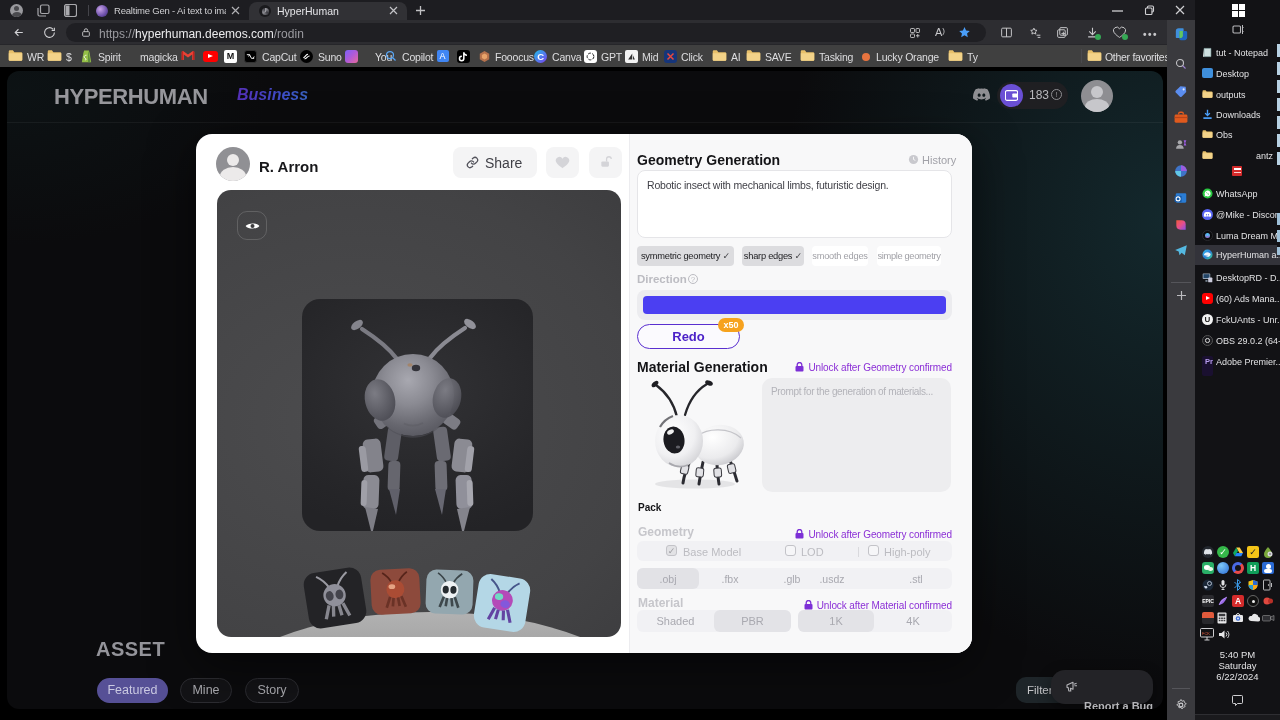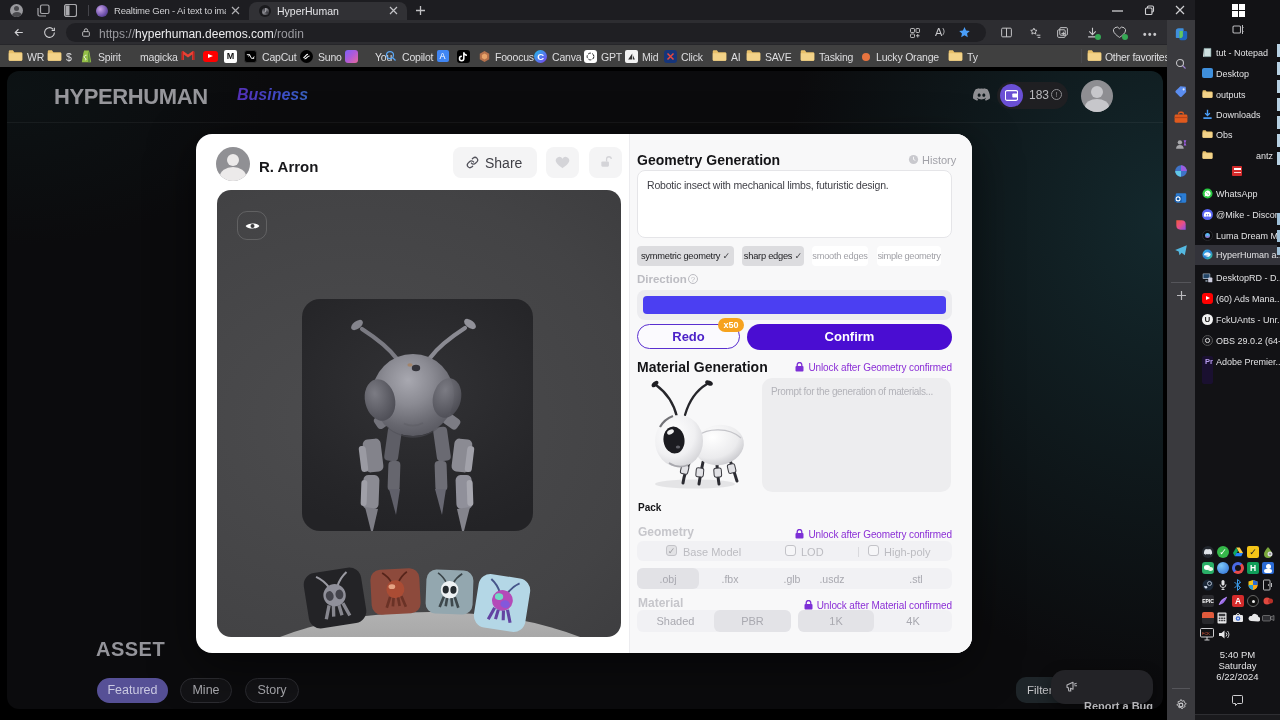--- a/index.html
+++ b/index.html
@@ -338,21 +338,21 @@
   <div class="abs" style="left:7px;top:293px;width:11px;height:11px;border-radius:3px;background:#f00;">
       <div style="position:absolute;left:3.8px;top:3px;width:0;height:0;border-left:4px solid #fff;border-top:2.5px solid transparent;border-bottom:2.5px solid transparent;"></div>
     </div>
     <span class="abs" style="left:21px;top:294px;">(60) Ads Mana...</span>
   <div class="abs" style="left:7px;top:314px;width:11px;height:11px;border-radius:50%;background:#f2f2f2;color:#222;font-size:8px;font-weight:bold;text-align:center;line-height:11px;">U</div>
     <span class="abs" style="left:21px;top:315px;">FckUAnts - Unr...</span>
   <div class="abs" style="left:7px;top:335px;width:11px;height:11px;border-radius:50%;background:#1a1a1e;border:1px solid #555;">
       <div style="position:absolute;left:2.2px;top:2.2px;width:4.5px;height:4.5px;border-radius:50%;border:1.2px solid #ddd;"></div>
     </div>
     <span class="abs" style="left:21px;top:336px;">OBS 29.0.2 (64-...</span>
-  <div class="abs" style="left:7px;top:356px;width:11px;height:28px;border-radius:2px;background:#1a1030;color:#b89ef0;font-size:7.5px;font-weight:bold;text-align:right;line-height:11px;">Pr</div>
+  <div class="abs" style="left:7px;top:356px;width:11px;height:20px;border-radius:2px;background:#1a1030;color:#b89ef0;font-size:7.5px;font-weight:bold;text-align:right;line-height:11px;">Pr</div>
     <span class="abs" style="left:21px;top:357px;">Adobe Premier...</span>
 
   <div class="abs" style="left:7px;top:546px;width:12px;height:12px;border-radius:50%;background:#23272e;"><svg width="10" height="10" style="margin:1px;" viewBox="0 0 24 24" fill="#dfe3e8">
         <path d="M19 6a16 16 0 0 0-4-1l-.3.6a13 13 0 0 0-5.4 0L9 5a16 16 0 0 0-4 1C2.7 9.6 2 13 2.3 16.4A16 16 0 0 0 7 18.8l1-1.6a10 10 0 0 1-1.6-.8l.4-.3a11.4 11.4 0 0 0 10.4 0l.4.3c-.5.3-1 .6-1.6.8l1 1.6a16 16 0 0 0 4.7-2.4C22.2 12.5 21.3 9.1 19 6z"></path>
       </svg></div>
   <div class="abs" style="left:22px;top:546px;width:12px;height:12px;border-radius:50%;background:#35b84a;color:#fff;font-size:9px;text-align:center;line-height:12px;">✓</div>
   <svg class="abs" style="left:37px;top:546px;" width="12" height="12" viewBox="0 0 24 24">
       <path d="M8 3h8l6 10-4 8H6l-4-8z" fill="none"></path>
       <path d="M8.5 3h7L22 14h-7z" fill="#ffcf48"></path>
       <path d="M8.5 3L2 14l3.5 6.5L12 10z" fill="#11a861"></path>
@@ -655,21 +655,20 @@
   <div class="abs" style="left:681px;top:112px;width:64px;height:20px;border-radius:4px;background:#fff;font-size:9.3px;letter-spacing:-.35px;color:#a1a1a7;line-height:20px;text-align:center;">simple geometry</div>
 
   <div class="abs" style="left:441px;top:139px;font-size:11.5px;font-weight:bold;color:#bcbcc2;">Direction</div>
   <div class="abs" style="left:492px;top:140px;width:10px;height:10px;border:1px solid #bcbcc2;border-radius:50%;color:#bcbcc2;font-size:8px;text-align:center;line-height:9px;">?</div>
 
   <div class="abs" style="left:441px;top:156px;width:315px;height:30px;background:#ececef;border-radius:8px;"></div>
   <div class="abs" style="left:447px;top:162px;width:303px;height:18px;background:#4b3ff2;border-radius:4px;"></div>
 
   <div class="abs" style="left:441px;top:190px;width:103px;height:25px;border:1.5px solid #5a2fd0;border-radius:13px;background:#fbfafe;color:#4c22c8;font-weight:bold;font-size:13px;text-align:center;line-height:23px;">Redo</div>
   <div class="abs" style="left:522px;top:184px;width:26px;height:14px;border-radius:7px;background:#f6a21e;color:#fff;font-weight:bold;font-size:9px;text-align:center;line-height:14px;">x50</div>
-  <div class="abs" style="left:551px;top:190px;width:205px;height:26px;border-radius:13px;background:#4a0dd2;color:#fff;font-weight:bold;font-size:13px;text-align:center;line-height:26px;">Confirm</div>
 
   <div class="abs" style="left:441px;top:225px;font-size:14px;font-weight:bold;color:#141417;">Material Generation</div>
   <div class="abs" style="right:20px;top:228px;font-size:10px;letter-spacing:-.1px;color:#8b2fd6;"><svg style="vertical-align:-1px;margin-right:4px;" width="9" height="10" viewBox="0 0 9 10">
         <rect x="0.5" y="4" width="8" height="5.5" rx="1" fill="#7c2fd6"></rect>
         <path d="M2.2 4V2.8a2.3 2.3 0 0 1 4.6 0V4" stroke="#7c2fd6" stroke-width="1.3" fill="none"></path>
       </svg>Unlock after Geometry confirmed</div>
 
   <svg class="abs" id="mat-insect" style="left:449px;top:243px;" width="105" height="114" viewBox="0 0 105 114">
     <defs>
       <radialGradient id="mheadG" cx="38%" cy="35%" r="75%">

